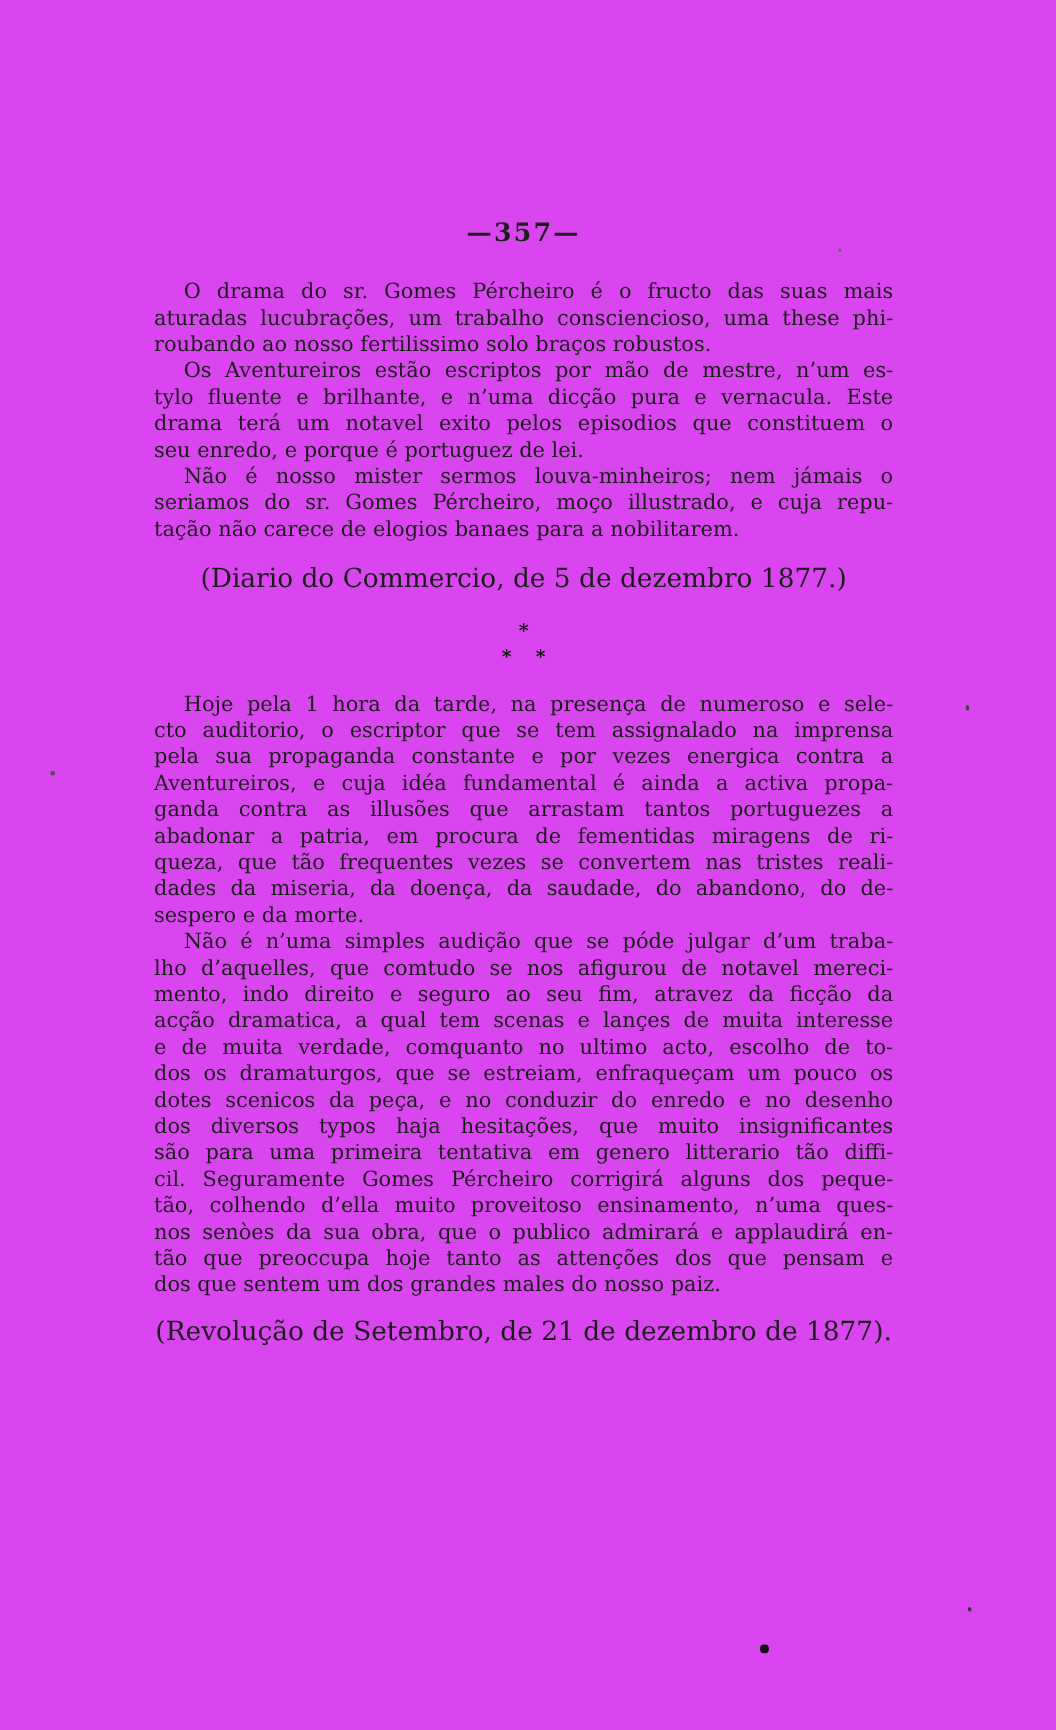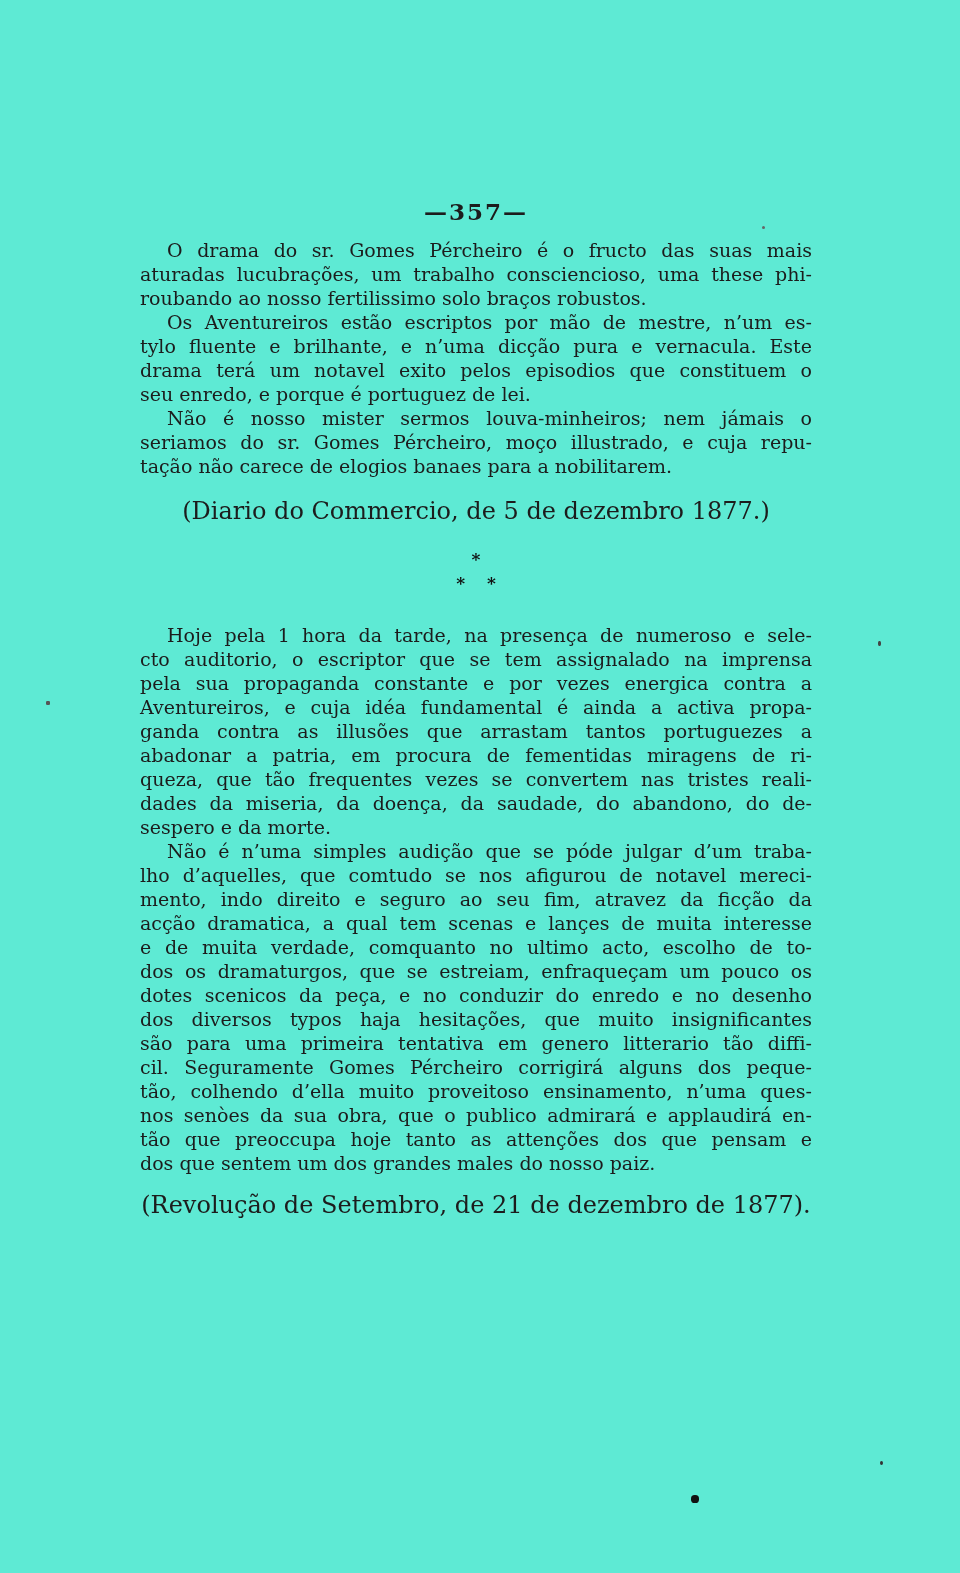--- a/index.html
+++ b/index.html
@@ -1,39 +1,39 @@
 <!DOCTYPE html>
 <html><head>
 <meta charset="utf-8">
 <style>
   html, body { margin: 0; padding: 0; background: #e8e8e8; }
   .page {
     position: relative;
     width: 960px;
     height: 1573px;
     margin: 0 auto;
-    background: #5eead4;
+    background: #d946ef;
     font-family: "DejaVu Serif", serif;
     color: #1c1c1c;
     overflow: hidden;
   }
   .page-number {
     position: absolute;
     left: 140px;
     top: 198px;
     width: 672px;
     text-align: center;
     font-size: 23px;
     font-weight: bold;
     letter-spacing: 2px;
   }
   .textcol {
     position: absolute;
     left: 140px;
-    top: 238px;
+    top: 253px;
     width: 672px;
   }
   .para { margin: 0; }
   .line {
     font-size: 19px;
     line-height: 24px;
     text-align: justify;
     text-align-last: justify;
     white-space: normal;
   }
@@ -89,21 +89,21 @@
         <div class="line last"><span>tação não carece de elogios banaes para a nobilitarem.</span></div>
       </div>
 
     <div class="citation"><span class="it">(Diario do Commercio</span><span>, de 5 de dezembro 1877.)</span></div>
 
     <div class="asterism">
       <div class="row-top">*</div>
       <div class="row-bottom">* *</div>
     </div>
 
-    <div class="para" style="margin-top:33px">
+    <div class="para" style="margin-top:23px">
         <div class="line first"><span>Hoje pela 1 hora da tarde, na presença de numeroso e sele-</span></div>
         <div class="line"><span>cto auditorio, o escriptor que se tem assignalado na imprensa</span></div>
         <div class="line"><span>pela sua propaganda constante e por vezes energica contra a</span></div>
         <div class="line"><span class="it">Aventureiros,</span><span> e cuja idéa fundamental é ainda a activa propa-</span></div>
         <div class="line"><span>ganda contra as illusões que arrastam tantos portuguezes a</span></div>
         <div class="line"><span>abadonar a patria, em procura de fementidas miragens de ri-</span></div>
         <div class="line"><span>queza, que tão frequentes vezes se convertem nas tristes reali-</span></div>
         <div class="line"><span>dades da miseria, da doença, da saudade, do abandono, do de-</span></div>
         <div class="line last"><span>sespero e da morte.</span></div>
       </div>

